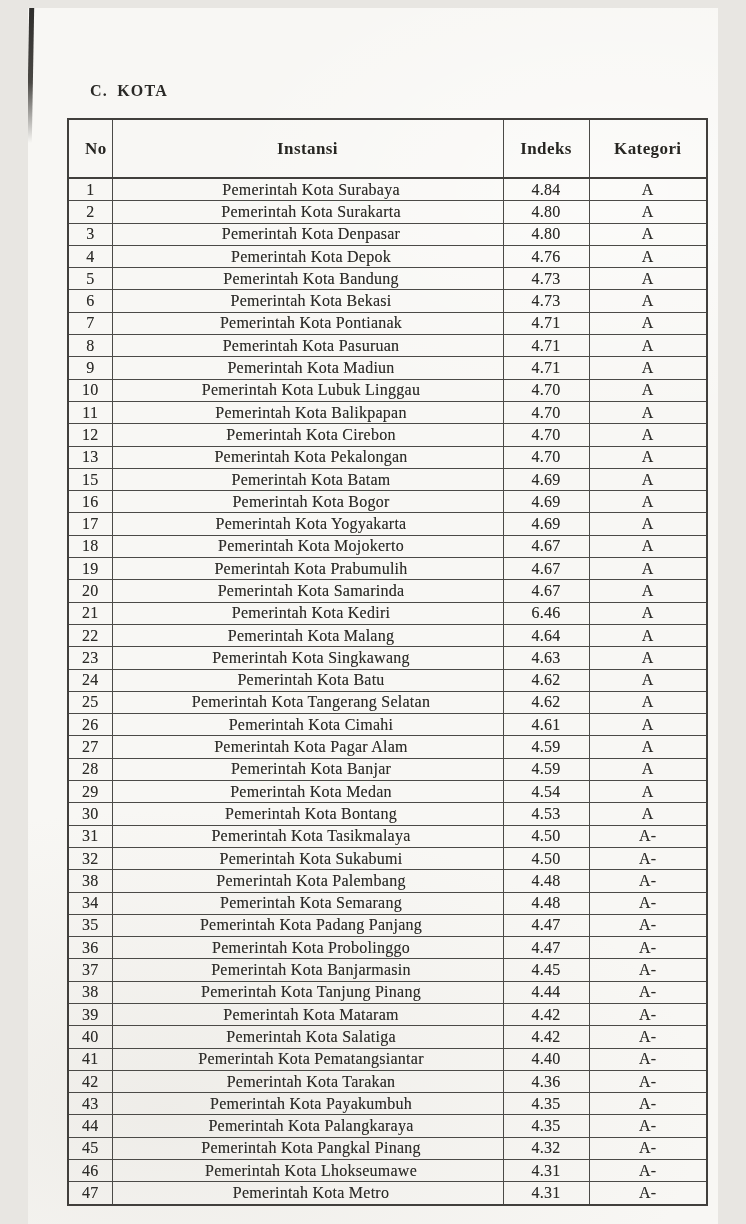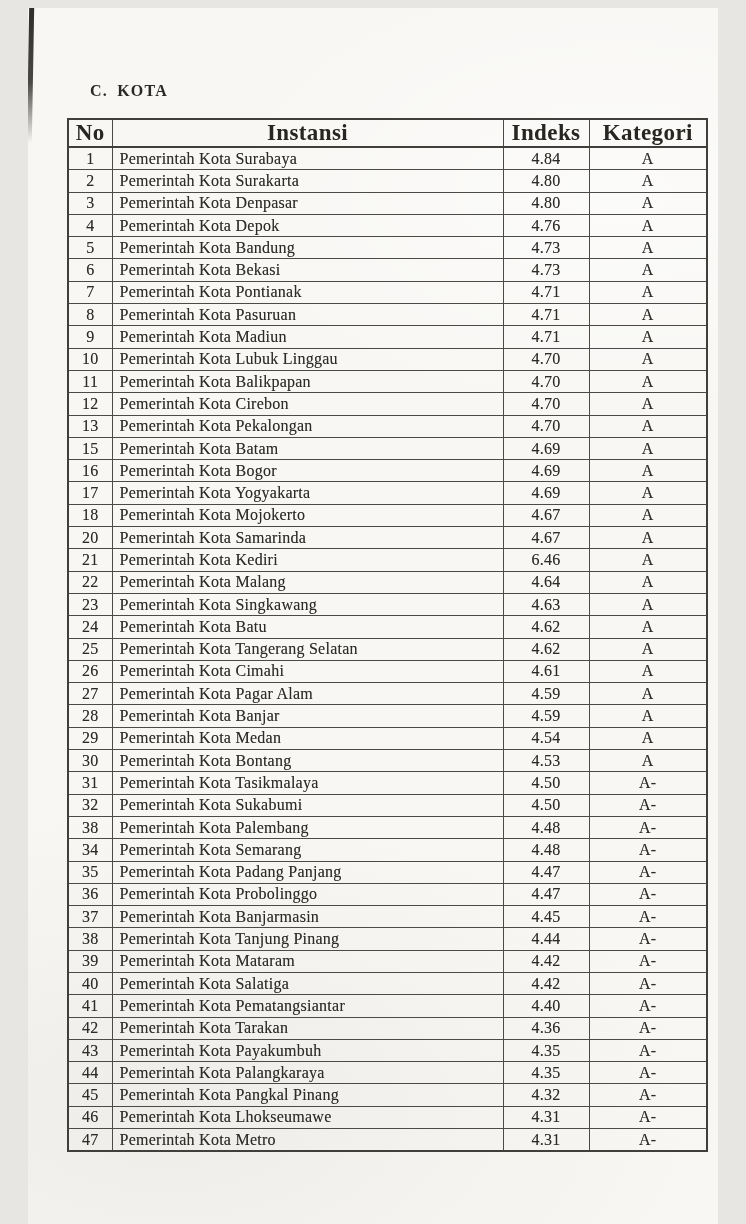--- a/index.html
+++ b/index.html
@@ -54,39 +54,39 @@
   }
   table.kota-table {
     border: 2px solid #413f3c;
   }
   col.w-no       { width: 44px; }
   col.w-instansi { width: 391px; }
   col.w-indeks   { width: 86px; }
   col.w-kategori { width: 118px; }
   th {
     height: 25px;
-    font-size: 23px;
+    font-size: 17px;
     font-weight: bold;
     letter-spacing: 0.4px;
     color: #272622;
     border-bottom: 2px solid #413f3c;
-    padding: 0;
+    padding: 16px;
   }
   td {
     height: 21.3px;
     font-size: 16px;
     letter-spacing: 0.25px;
     padding: 0;
     color: #2d2c29;
     text-shadow: 0 0 0.5px rgba(45,44,41,0.45);
     overflow: hidden;
     white-space: nowrap;
   }
   td.c-no, td.c-indeks, td.c-kategori { text-align: center; }
-  td.c-instansi { text-align: left; padding-left: 7px; }
+  td.c-instansi { text-align: center; padding-left: 7px; }
 </style>
 </head>
 <body>
 
 <div class="page">
   <div class="scan-edge"></div>
 
   <h2 class="title">C. KOTA</h2>
 
   <table class="kota-table">
@@ -201,20 +201,26 @@
     <td class="c-indeks">4.69</td>
     <td class="c-kategori">A</td>
   </tr>
         <tr>
     <td class="c-no">18</td>
     <td class="c-instansi">Pemerintah Kota Mojokerto</td>
     <td class="c-indeks">4.67</td>
     <td class="c-kategori">A</td>
   </tr>
         <tr>
+    <td class="c-no">19</td>
+    <td class="c-instansi">Pemerintah Kota Prabumulih</td>
+    <td class="c-indeks">4.67</td>
+    <td class="c-kategori">A</td>
+  </tr>
+        <tr>
     <td class="c-no">20</td>
     <td class="c-instansi">Pemerintah Kota Samarinda</td>
     <td class="c-indeks">4.67</td>
     <td class="c-kategori">A</td>
   </tr>
         <tr>
     <td class="c-no">21</td>
     <td class="c-instansi">Pemerintah Kota Kediri</td>
     <td class="c-indeks">6.46</td>
     <td class="c-kategori">A</td>

